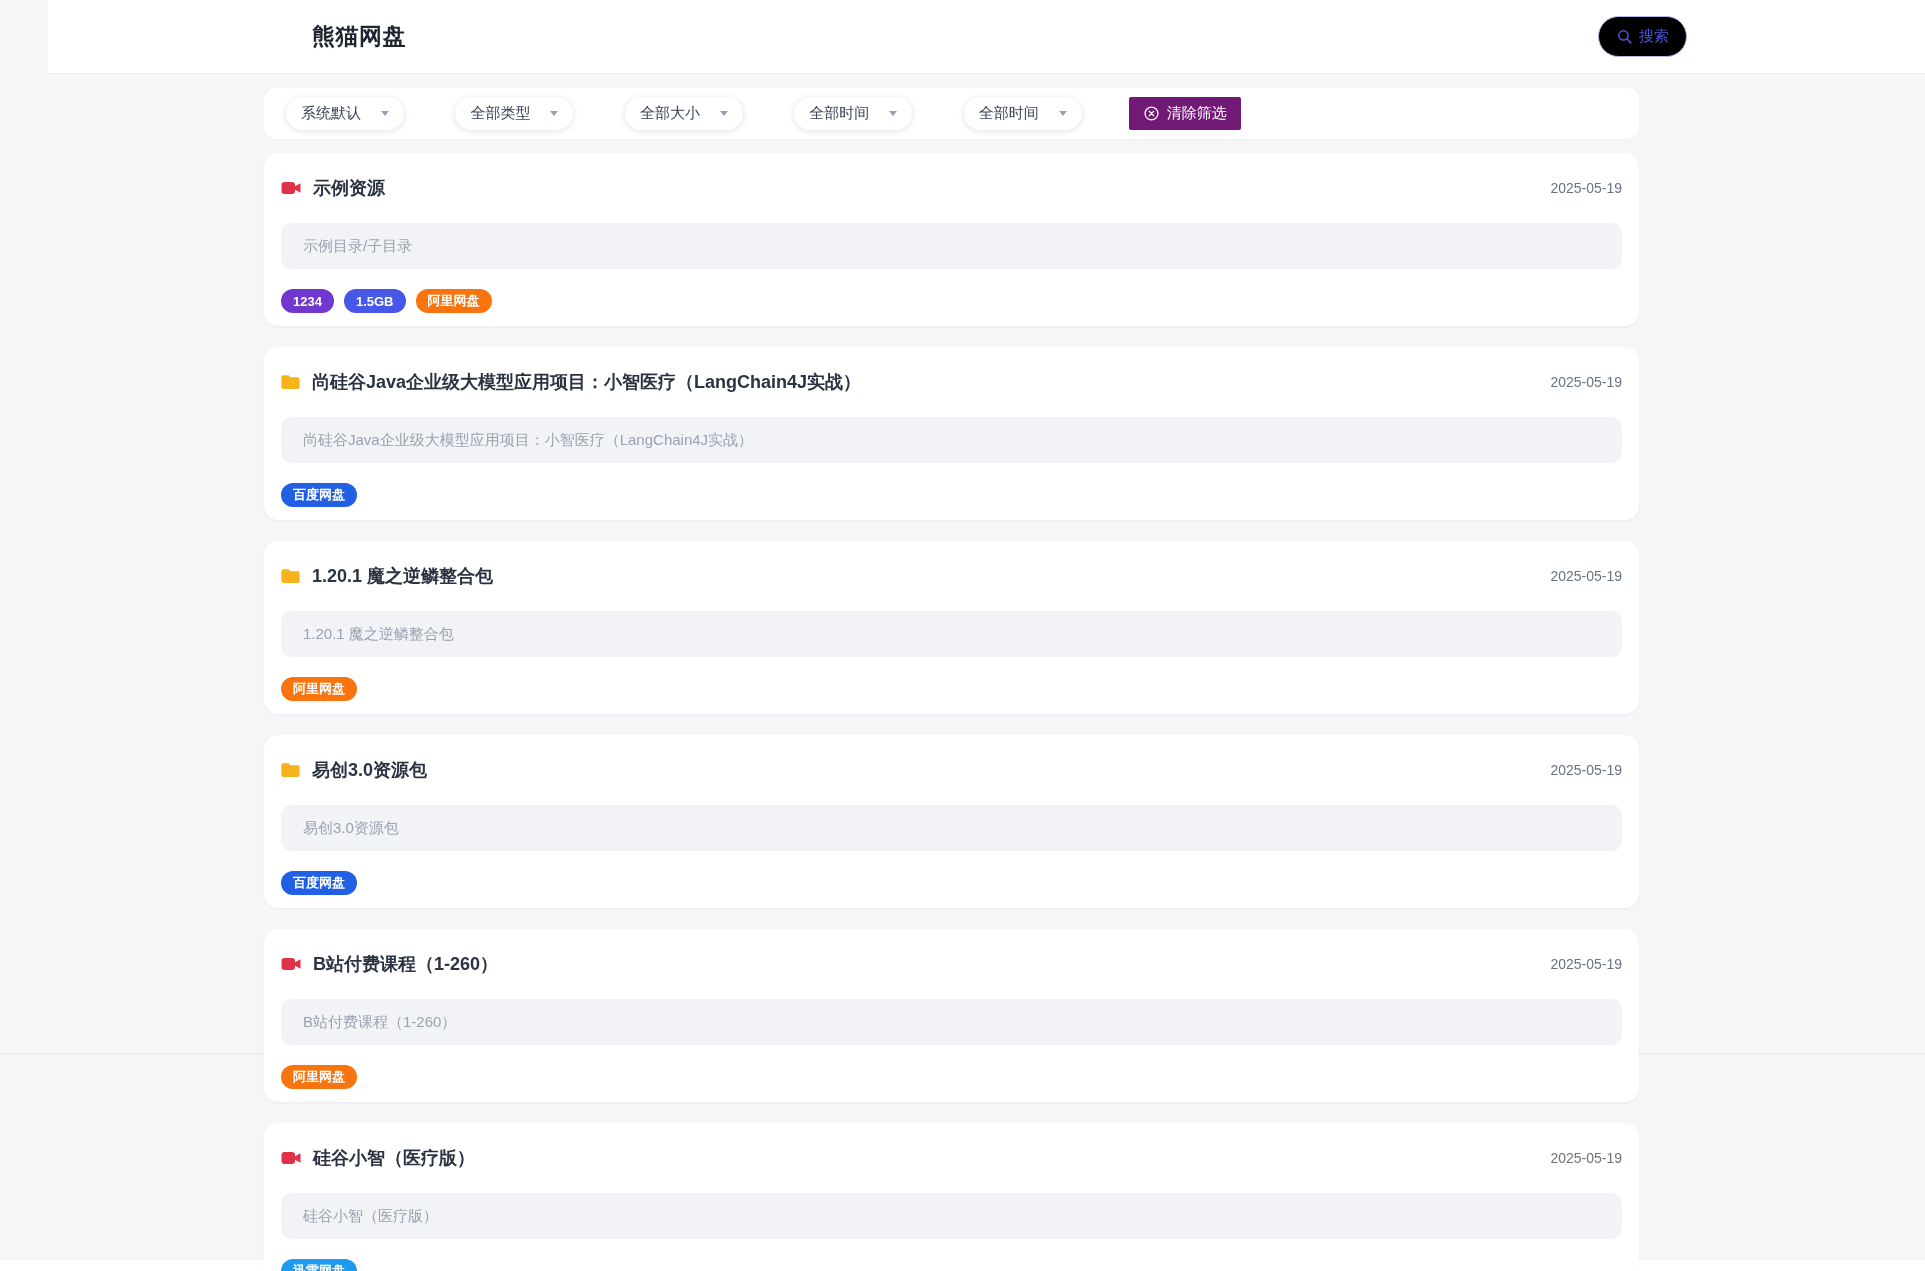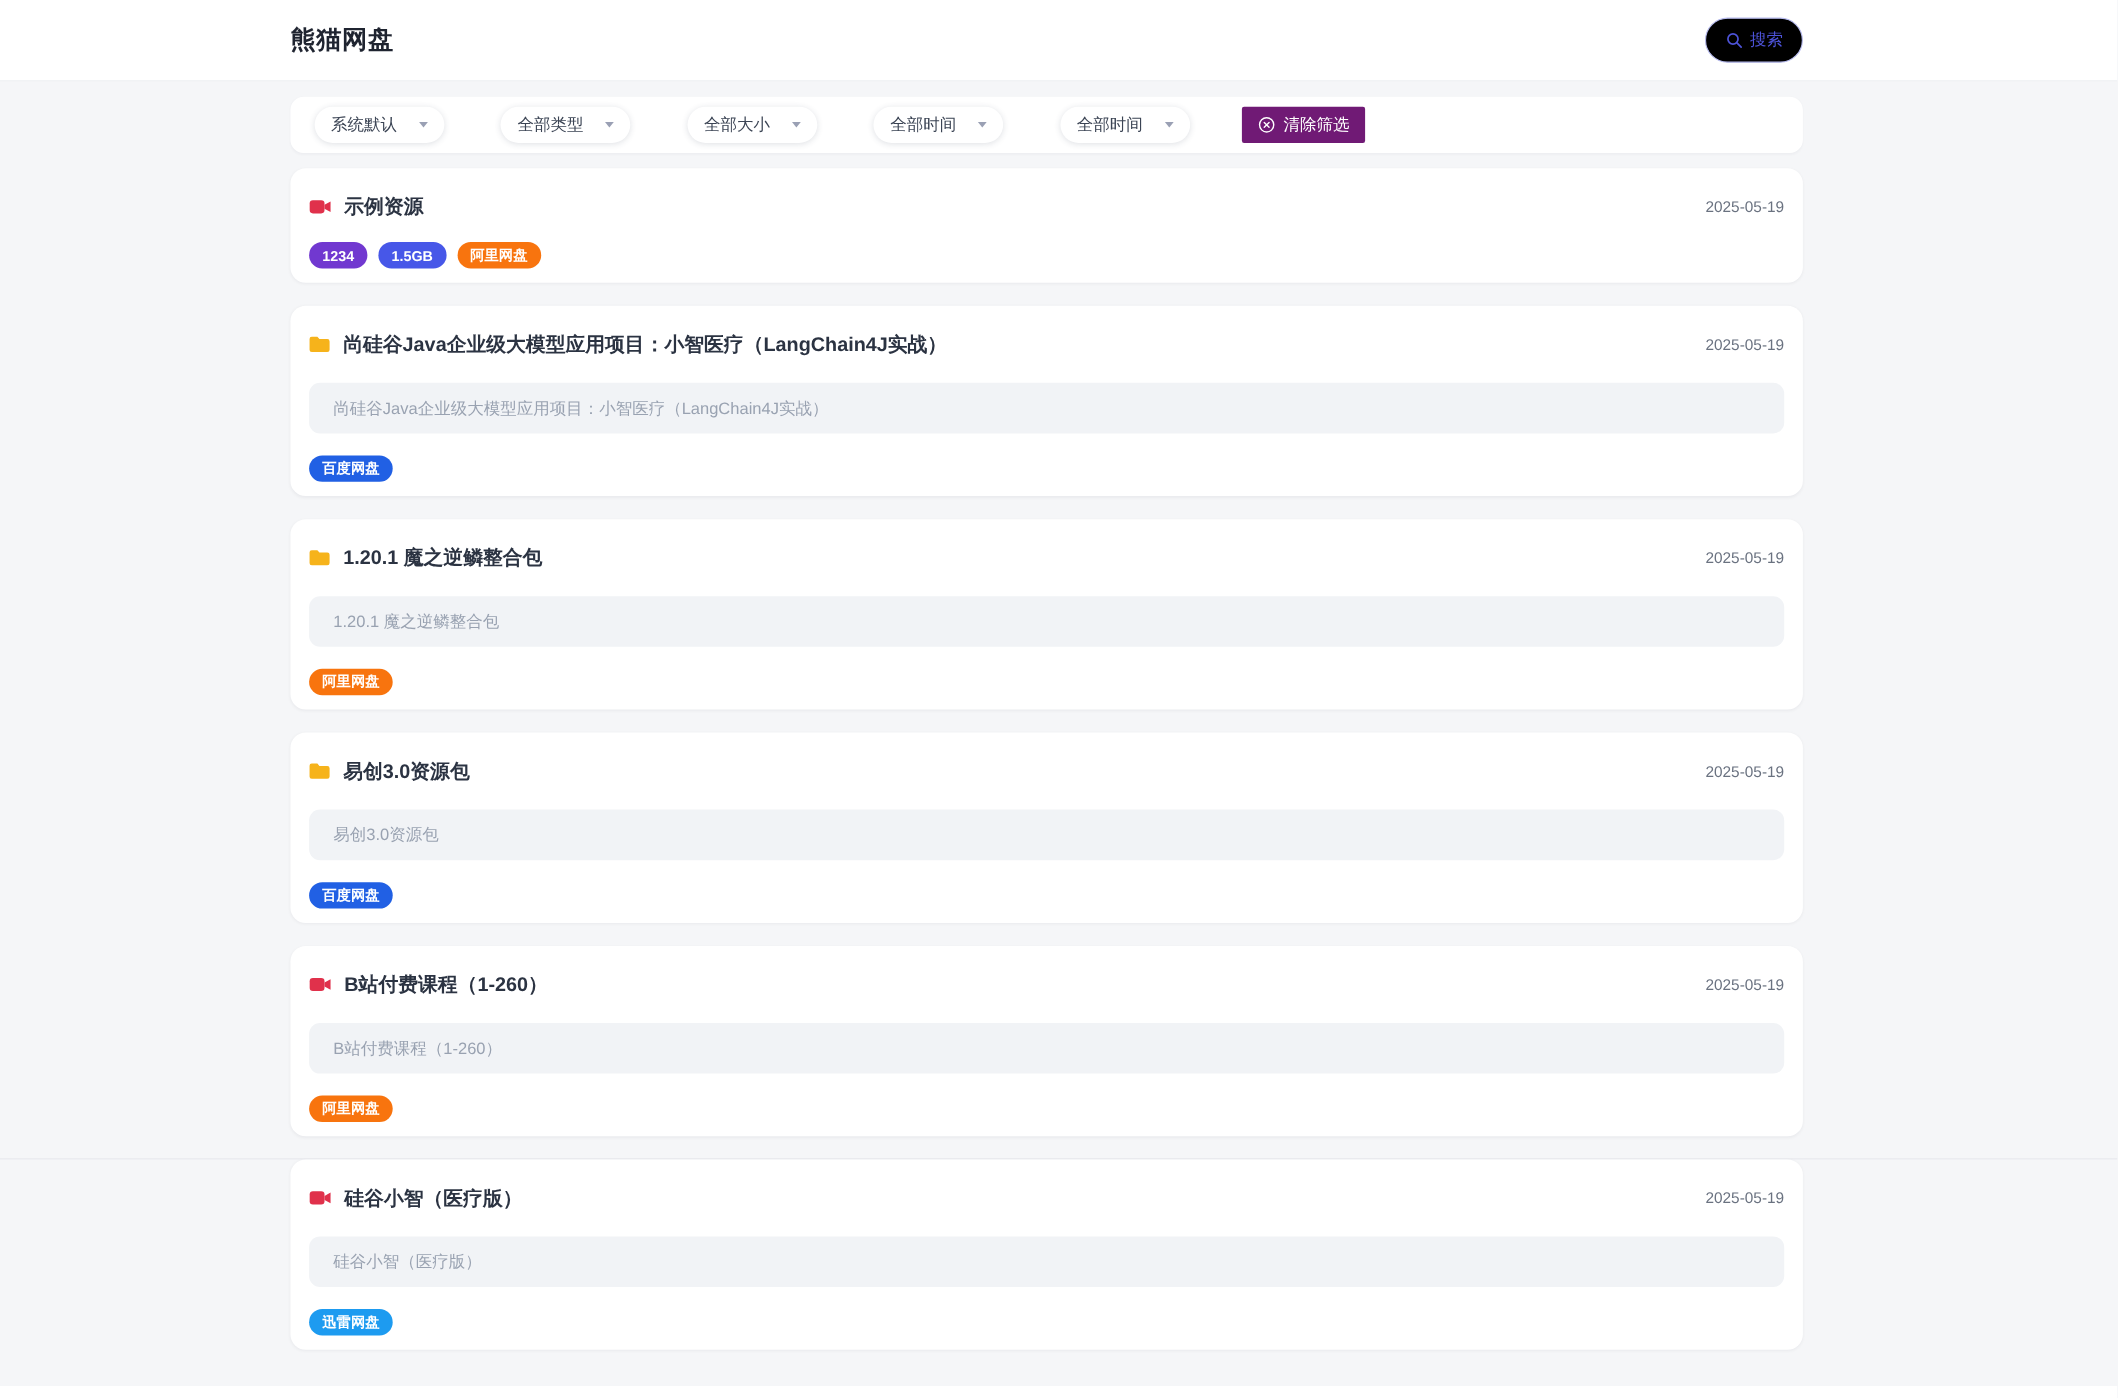--- a/index.html
+++ b/index.html
@@ -9,21 +9,21 @@
     background: #f5f6f8;
     overflow: hidden;
     position: relative;
   }
   .container { width: 1375px; margin-left: 264px; }
 
   
   .header {
     height: 74px; background: #ffffff;
     border-bottom: 1px solid #eceef1;
-    position: relative; z-index: 2;
+    position: relative; z-index: 2; margin-left: 48px;
   }
   .header-inner {
     height: 100%; display: flex; align-items: center;
   }
   .logo {
     font-size: 23px; font-weight: 700; color: #1f2430; letter-spacing: 0.5px;
   }
   .header-spacer { flex: 1; }
   .search-input {
     width: 265px; height: 41px;
@@ -176,20 +176,21 @@
       <span class="file-icon icon-video">
         <svg viewBox="0 0 20 16" width="20" height="16">
           <rect x="0.5" y="2" width="13.5" height="12" rx="3" fill="#e0314b"></rect>
           <path d="M14 6.2 L19.5 3.2 V12.8 L14 9.8 Z" fill="#e0314b"></path>
         </svg>
       </span>
 
       <span class="card-title">示例资源</span>
       <span class="card-date">2025-05-19</span>
     </div>
+    <div class="card-path">示例目录/子目录</div>
     <div class="card-tags">
           <span class="tag" style="background: rgb(113, 56, 208);">1234</span>
           <span class="tag" style="background: rgb(71, 87, 232);">1.5GB</span>
           <span class="tag" style="background: rgb(248, 116, 14);">阿里网盘</span>
         </div>
   </div>
 
   <div class="card">
     <div class="card-title-row">
 

